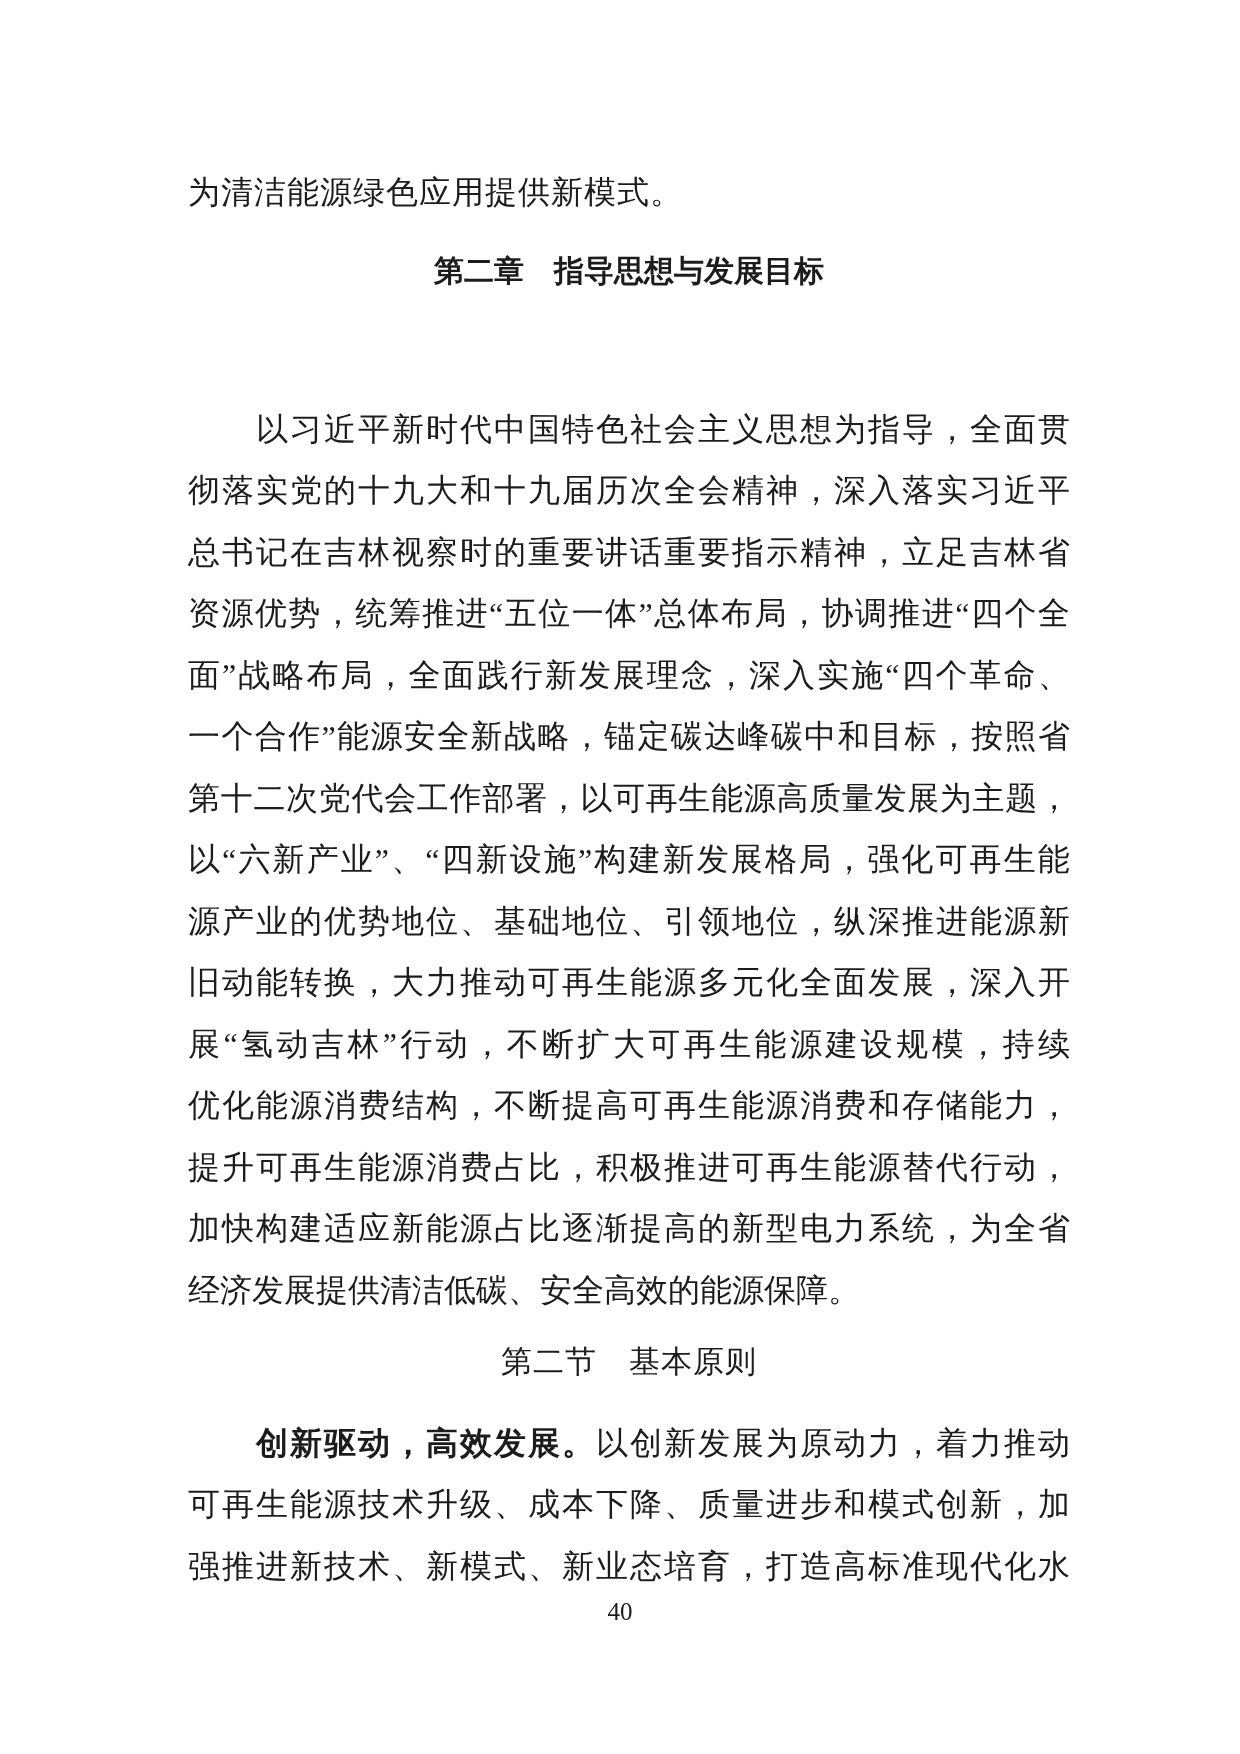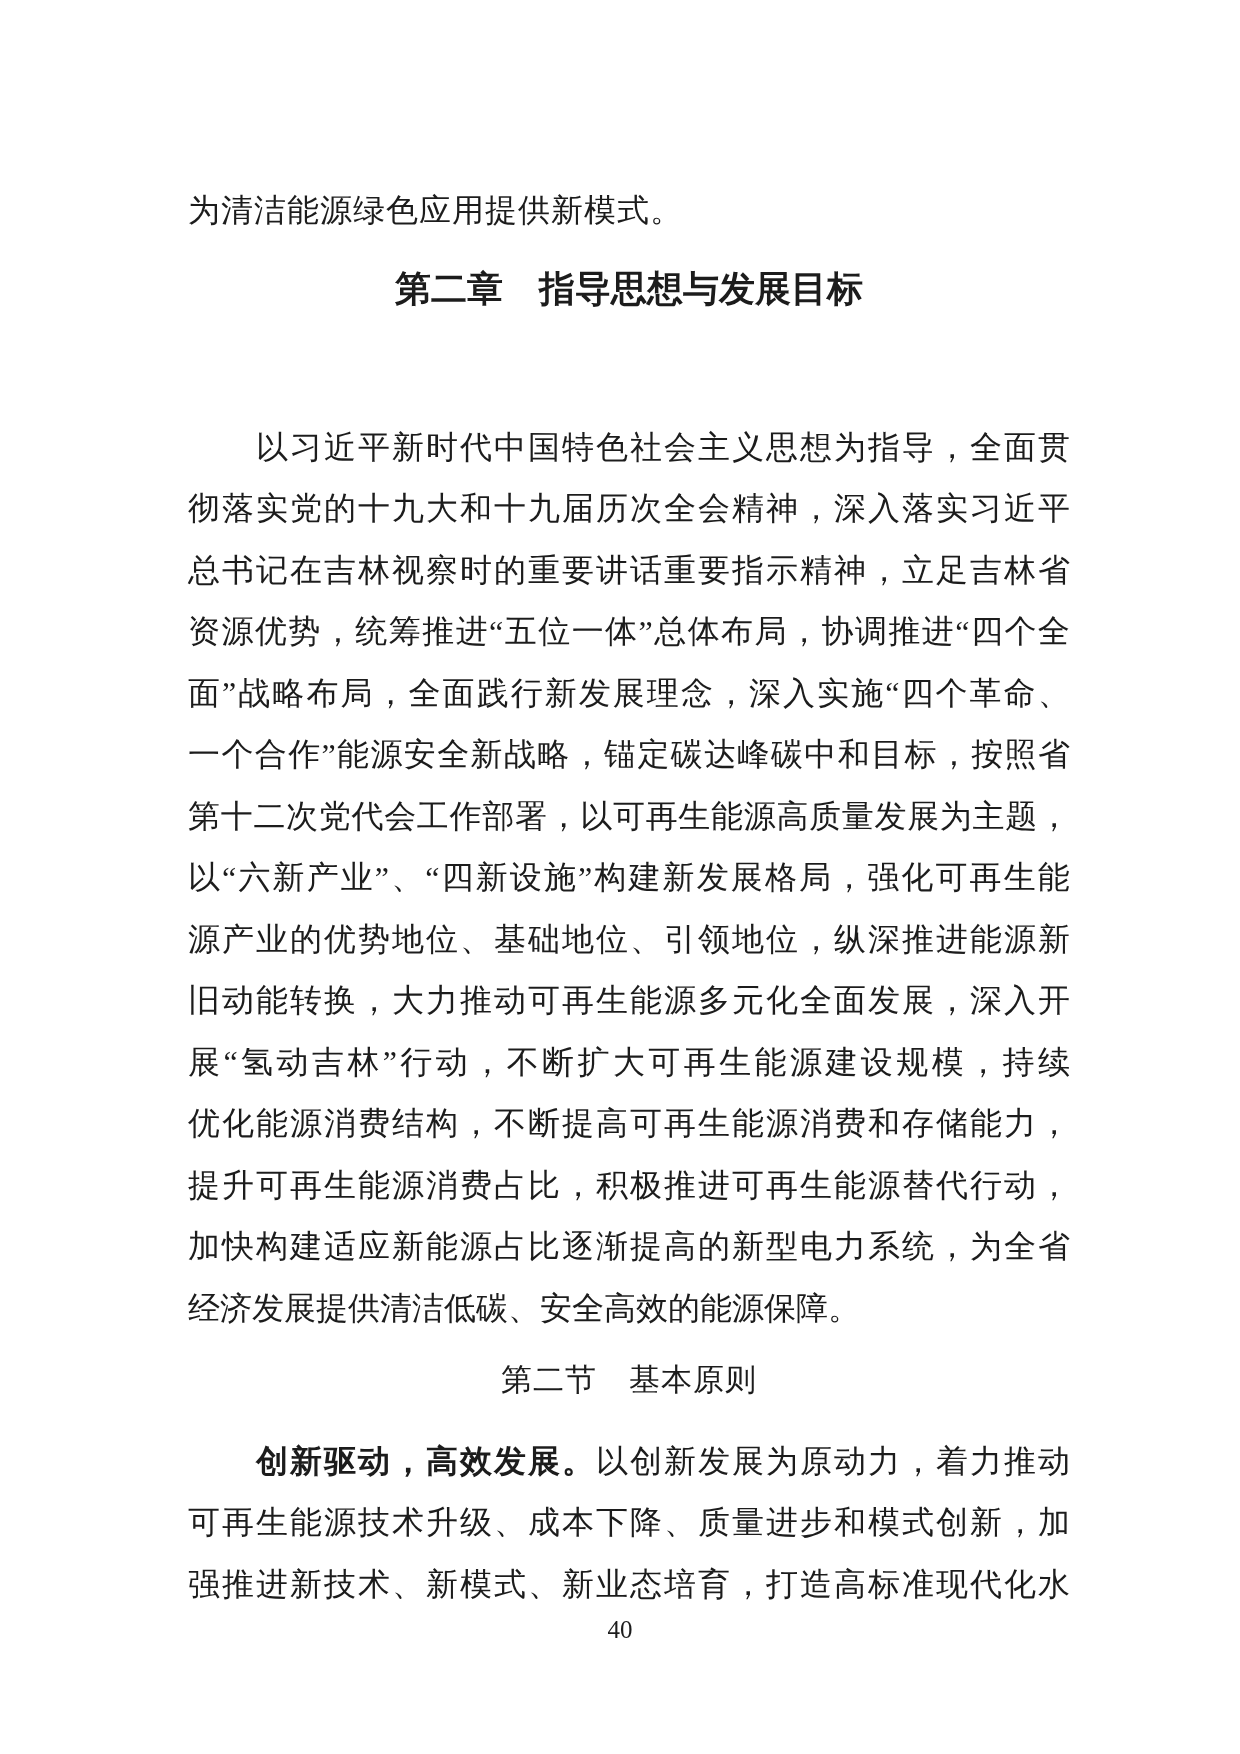--- a/index.html
+++ b/index.html
@@ -8,21 +8,20 @@
     background: #ffffff;
     color: #1c1c1c;
     font-family: "Liberation Serif", "DejaVu Serif", serif;
     position: relative;
     overflow: hidden;
   }
   .page {
     position: absolute;
     inset: 0;
     background: #ffffff;
-    margin-top: 18px;
   }
   .textblock {
     position: absolute;
     left: 188px;
     top: 0;
     width: 882px;
     height: 100%;
   }
   .intro-line {
     position: absolute;
@@ -35,21 +34,21 @@
     white-space: nowrap;
   }
   .chapter-heading {
     position: absolute;
     top: 248px;
     left: 0;
     width: 100%;
     text-align: center;
     font-family: "Liberation Sans", "DejaVu Sans", sans-serif;
     font-weight: bold;
-    font-size: 36px;
+    font-size: 30px;
     line-height: 46px;
     white-space: nowrap;
   }
   .section-heading {
     position: absolute;
     left: 0;
     width: 100%;
     text-align: center;
     font-size: 31px;
     line-height: 42px;

